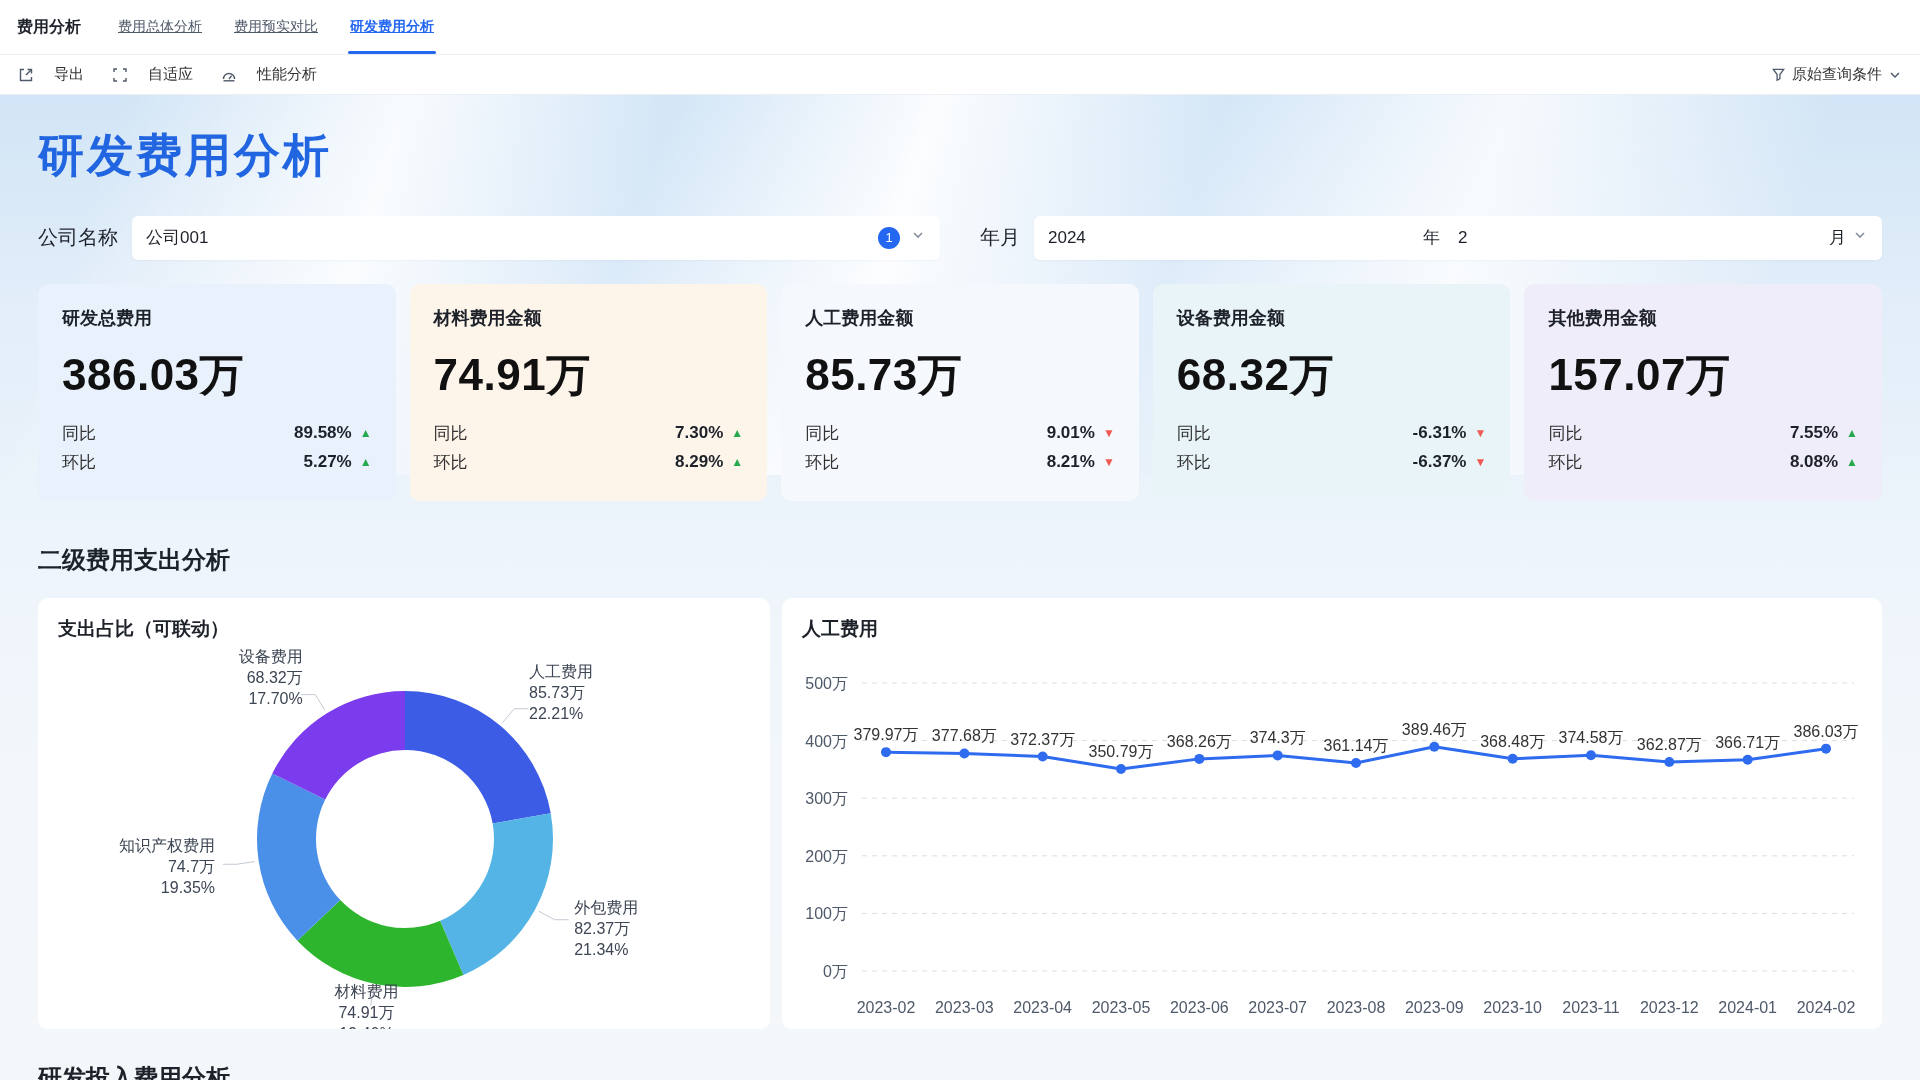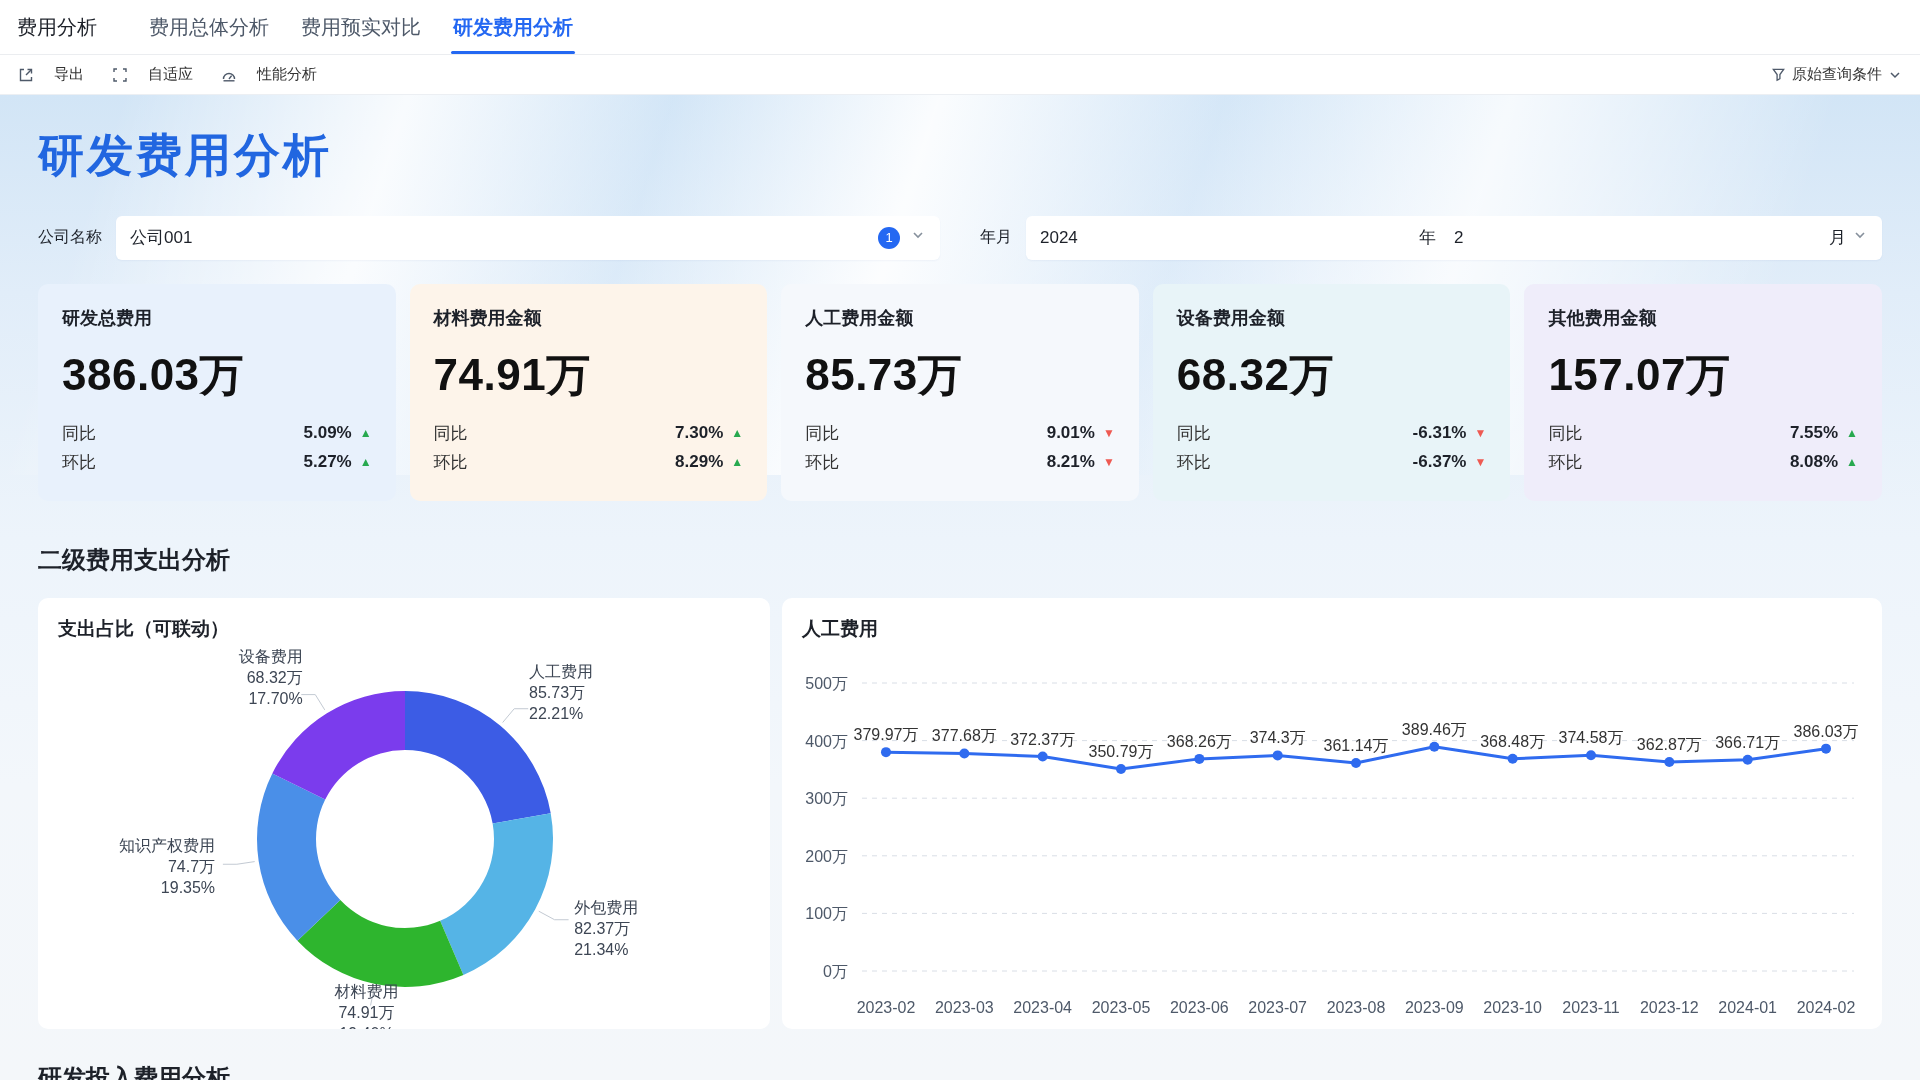--- a/index.html
+++ b/index.html
@@ -7,22 +7,22 @@
     margin: 0; width: 1920px; height: 1080px; overflow: hidden;
     background: #fff; color: #1d2129;
     font-family: "Liberation Sans", "DejaVu Sans", sans-serif;
   }
 
   
   .tabbar {
     height: 55px; background: #fff; border-bottom: 1px solid #ebedf0;
     display: flex; align-items: stretch; padding: 0 17px;
   }
-  .brand { align-self: center; font-size: 20px; font-weight: 400; color: #1d2129; margin-right: 52px; }
-  .tab { display: flex; align-items: center; margin-right: 32px; font-size: 20px; color: #4e5969; position: relative; cursor: pointer; }
+  .brand { align-self: center; font-size: 16px; font-weight: 700; color: #1d2129; margin-right: 37px; }
+  .tab { display: flex; align-items: center; margin-right: 32px; font-size: 14px; color: #4e5969; position: relative; cursor: pointer; text-decoration: underline; }
   .tab.active { color: #2468f2; font-weight: 700; }
   .tab.active::after { content: ""; position: absolute; left: -2px; right: -2px; bottom: 0; height: 3px; background: #2468f2; border-radius: 2px; }
 
   
   .toolbar {
     height: 40px; background: #fff; border-bottom: 1px solid #eceff3;
     display: flex; align-items: center; padding: 0 18px; font-size: 15px; color: #333;
   }
   .tool-item { display: flex; align-items: center; gap: 20px; margin-right: 28px; cursor: pointer; }
   .tool-item svg, .query-cond svg { display: block; }
@@ -40,21 +40,21 @@
   .content > * { position: relative; z-index: 1; }
 
   .page-title {
     padding-top: 34px; font-size: 46px; line-height: 1.15; font-weight: 800;
     color: #2166e0; letter-spacing: 3px;
   }
 
   
   .filter-row { margin-top: 34px; display: flex; gap: 40px; align-items: center; }
   .filter-group { display: flex; align-items: center; flex: 1; min-width: 0; }
-  .filter-label { font-size: 16px; color: #1d2129; margin-right: 14px; white-space: nowrap; }
+  .filter-label { font-size: 20px; color: #1d2129; margin-right: 14px; white-space: nowrap; }
   .select-box {
     flex: 1; height: 44px; background: #fff; border-radius: 6px;
     display: flex; align-items: center; padding: 0 14px; font-size: 17px; color: #1d2129;
     box-shadow: 0 1px 2px rgba(31,74,153,0.05); cursor: pointer;
   }
   .select-value { flex: 1; }
   .count-badge {
     width: 22px; height: 22px; border-radius: 50%; background: #2468f2; color: #fff;
     font-size: 13px; display: flex; align-items: center; justify-content: center; margin-right: 10px;
   }
@@ -193,21 +193,21 @@
 
   <div class="kpi-row">
 
     <div class="kpi-card kpi-0">
       <div class="kpi-title">研发总费用</div>
       <div class="kpi-value">386.03万</div>
       <div class="kpi-rows">
         <div class="kpi-row-line">
           <span>同比</span>
           <span class="kpi-metric">
-              <span>5.09%</span>
+              <span>89.58%</span>
               <span class="arrow up">▲</span>
             </span>
         </div>
         <div class="kpi-row-line">
           <span>环比</span>
           <span class="kpi-metric">
               <span>5.27%</span>
               <span class="arrow up">▲</span>
             </span>
         </div>

